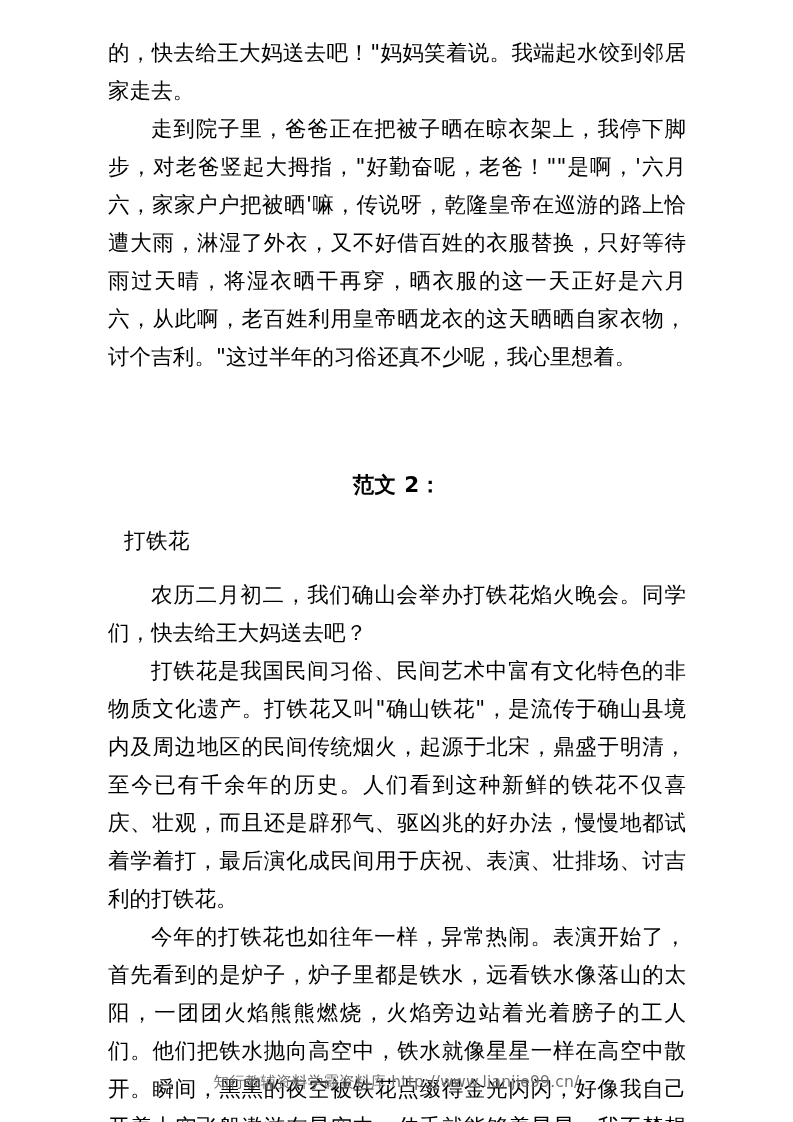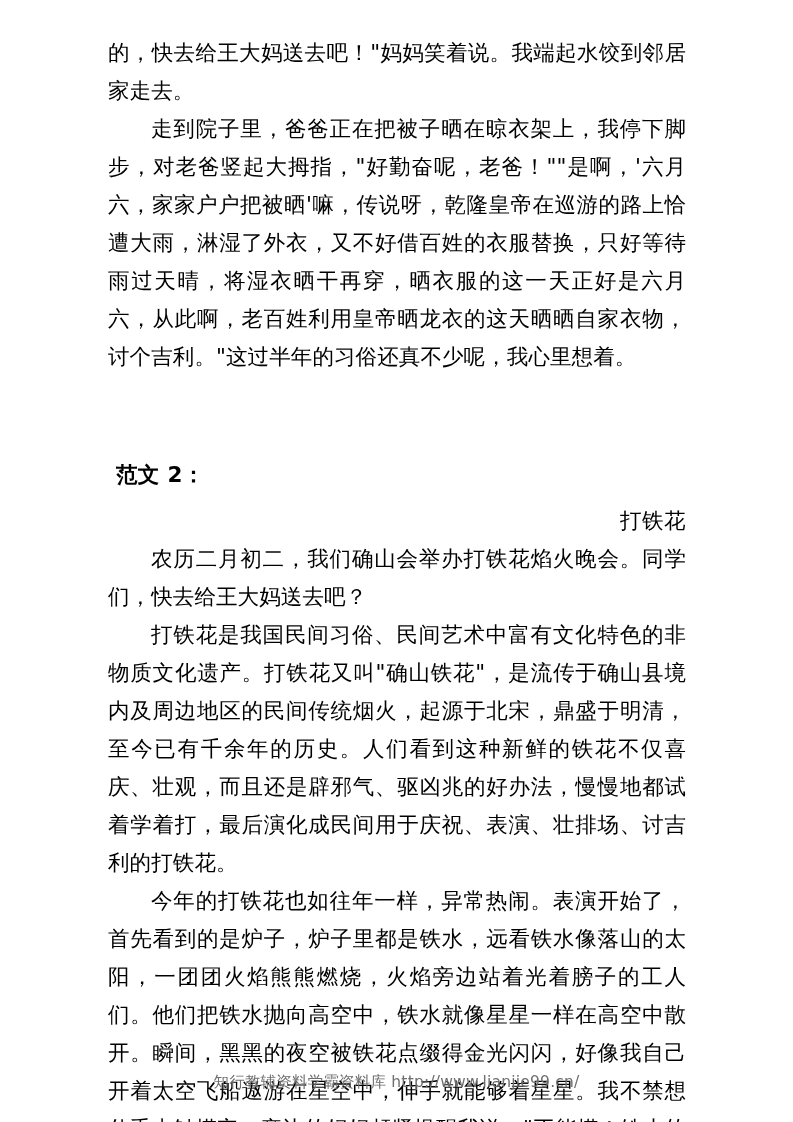--- a/index.html
+++ b/index.html
@@ -48,29 +48,30 @@
   }
 
   .spacer-block {
     height: 72px;
   }
 
   .section-label {
     font-size: 21.5px;
     line-height: 38px;
     font-weight: bold;
-    margin: 8px;
+    margin: 18px;
     letter-spacing: 0.3px;
+    text-align: center;
   }
 
   .essay-title {
     font-size: 21.5px;
     line-height: 38px;
-    margin: 0;
-    text-align: right;
+    margin: 16px;
+    text-align: left;
     letter-spacing: 0.5px;
   }
 
   .footer {
     position: absolute;
     left: 0;
     top: 1072px;
     width: 793px;
     text-align: center;
     font-size: 15.5px;

